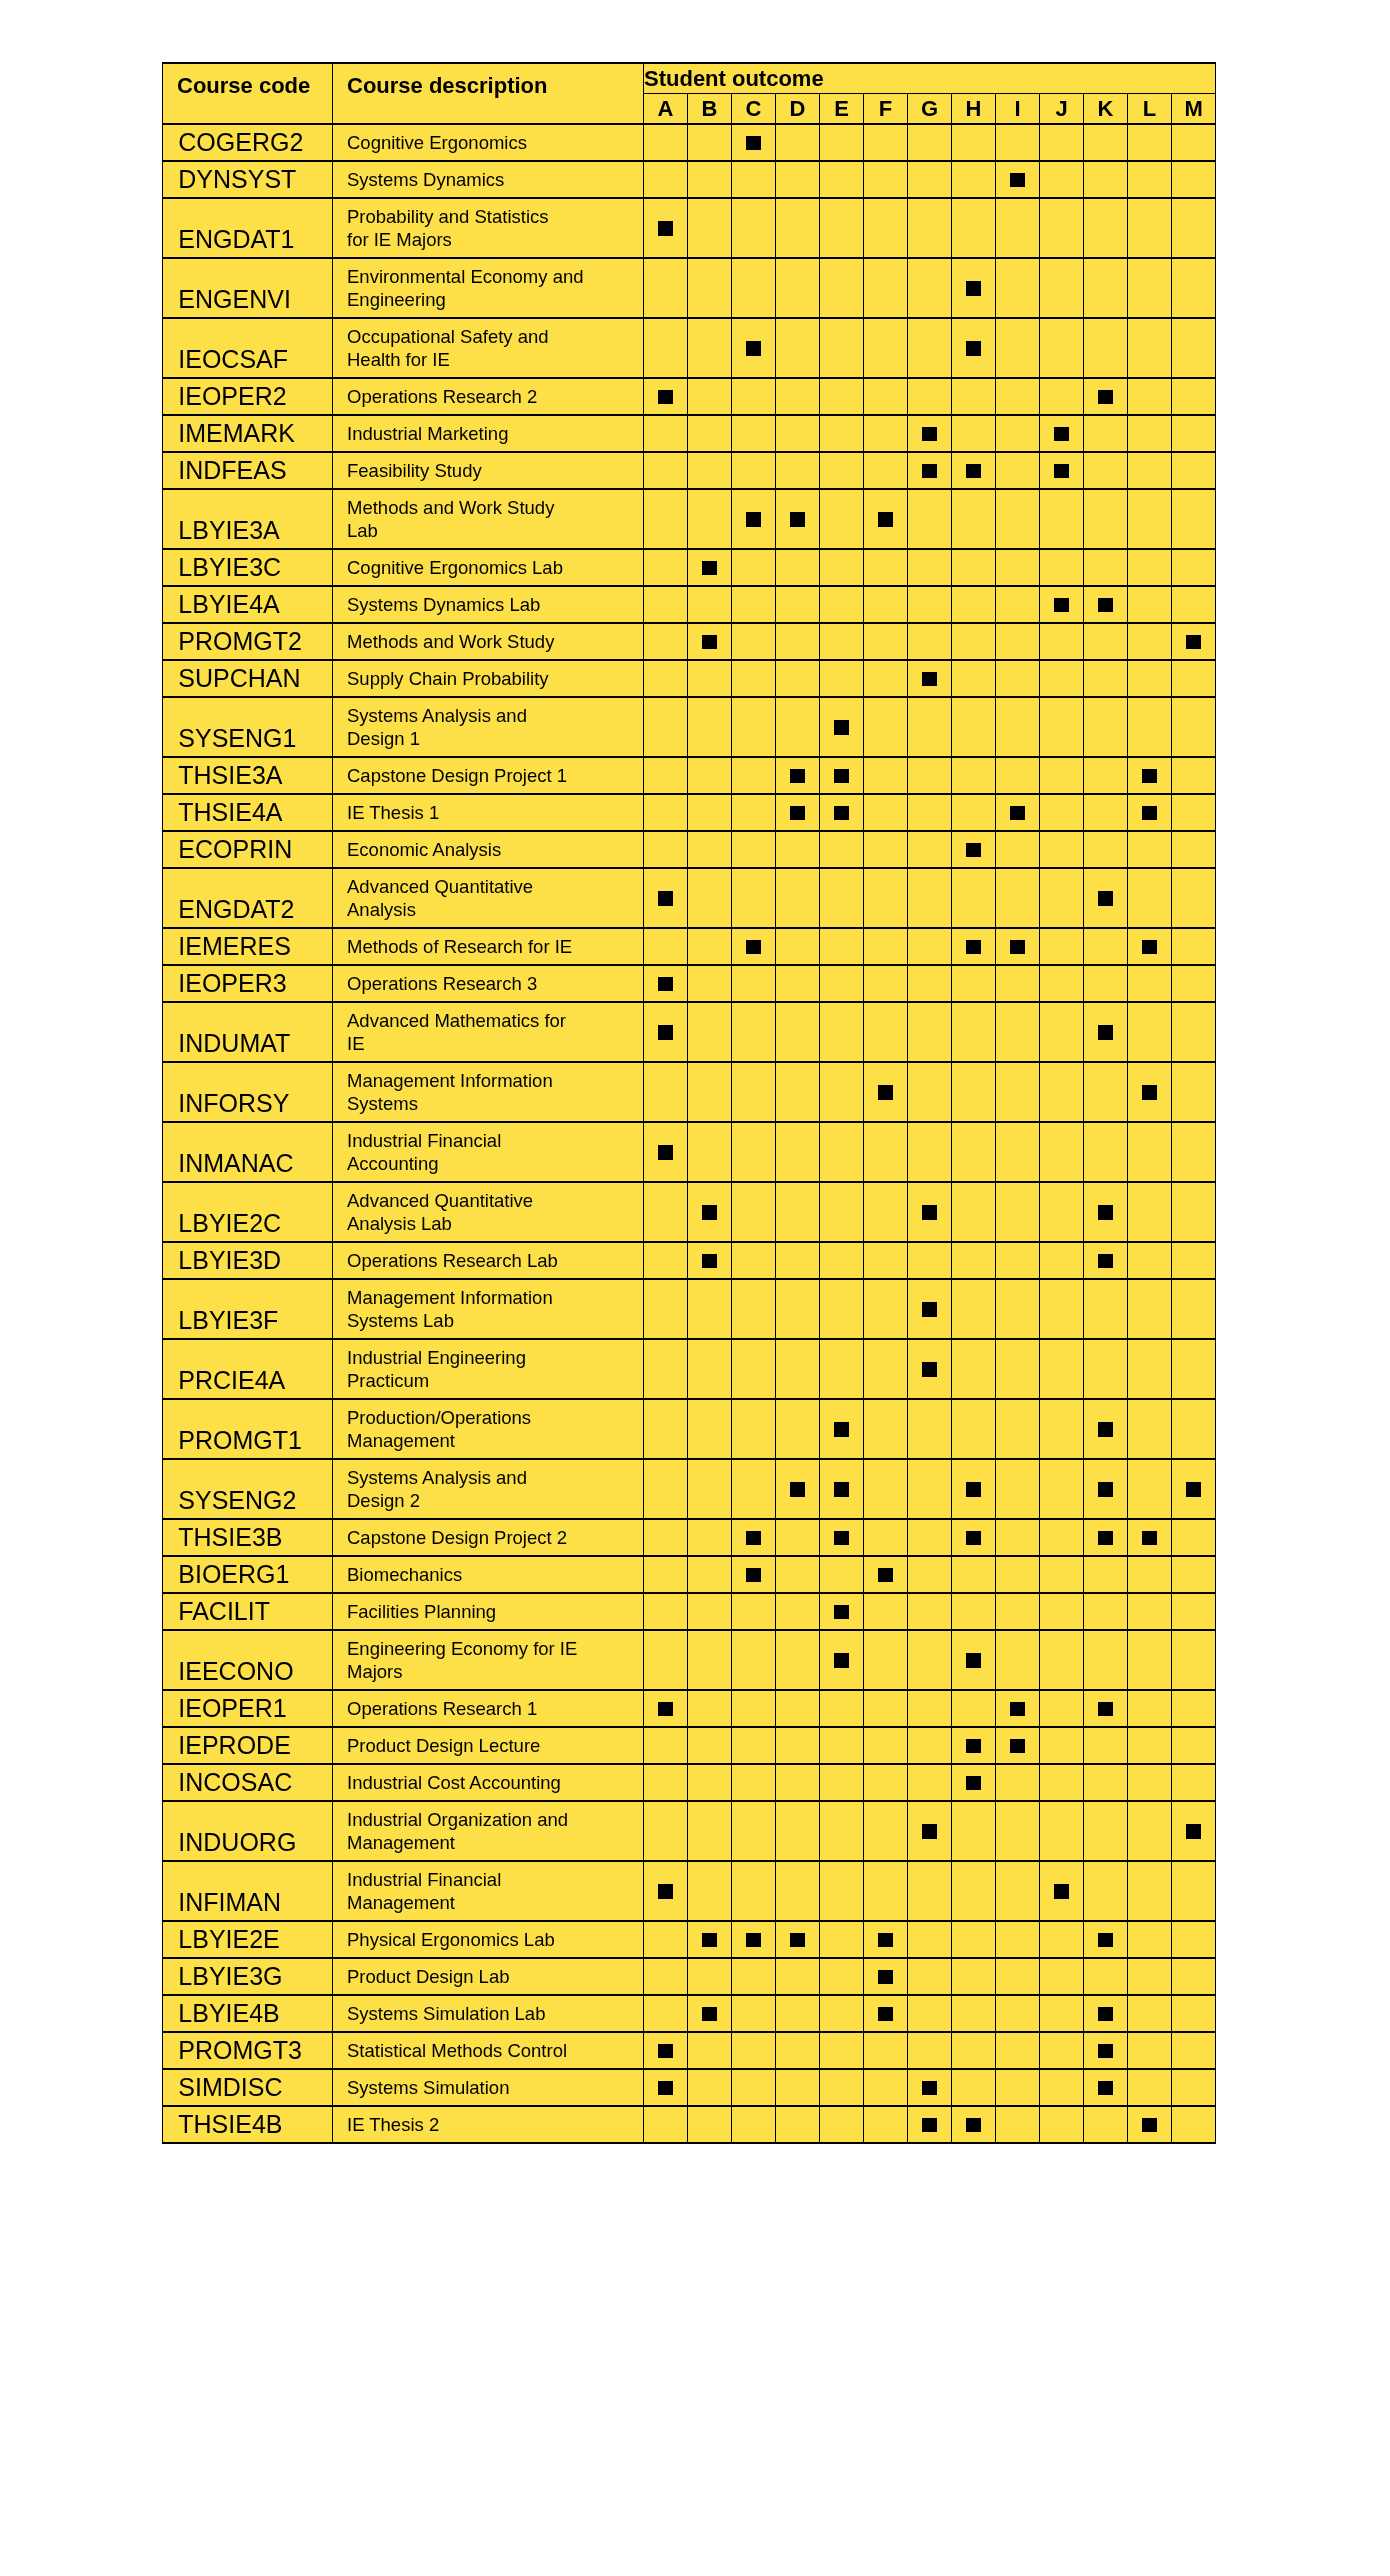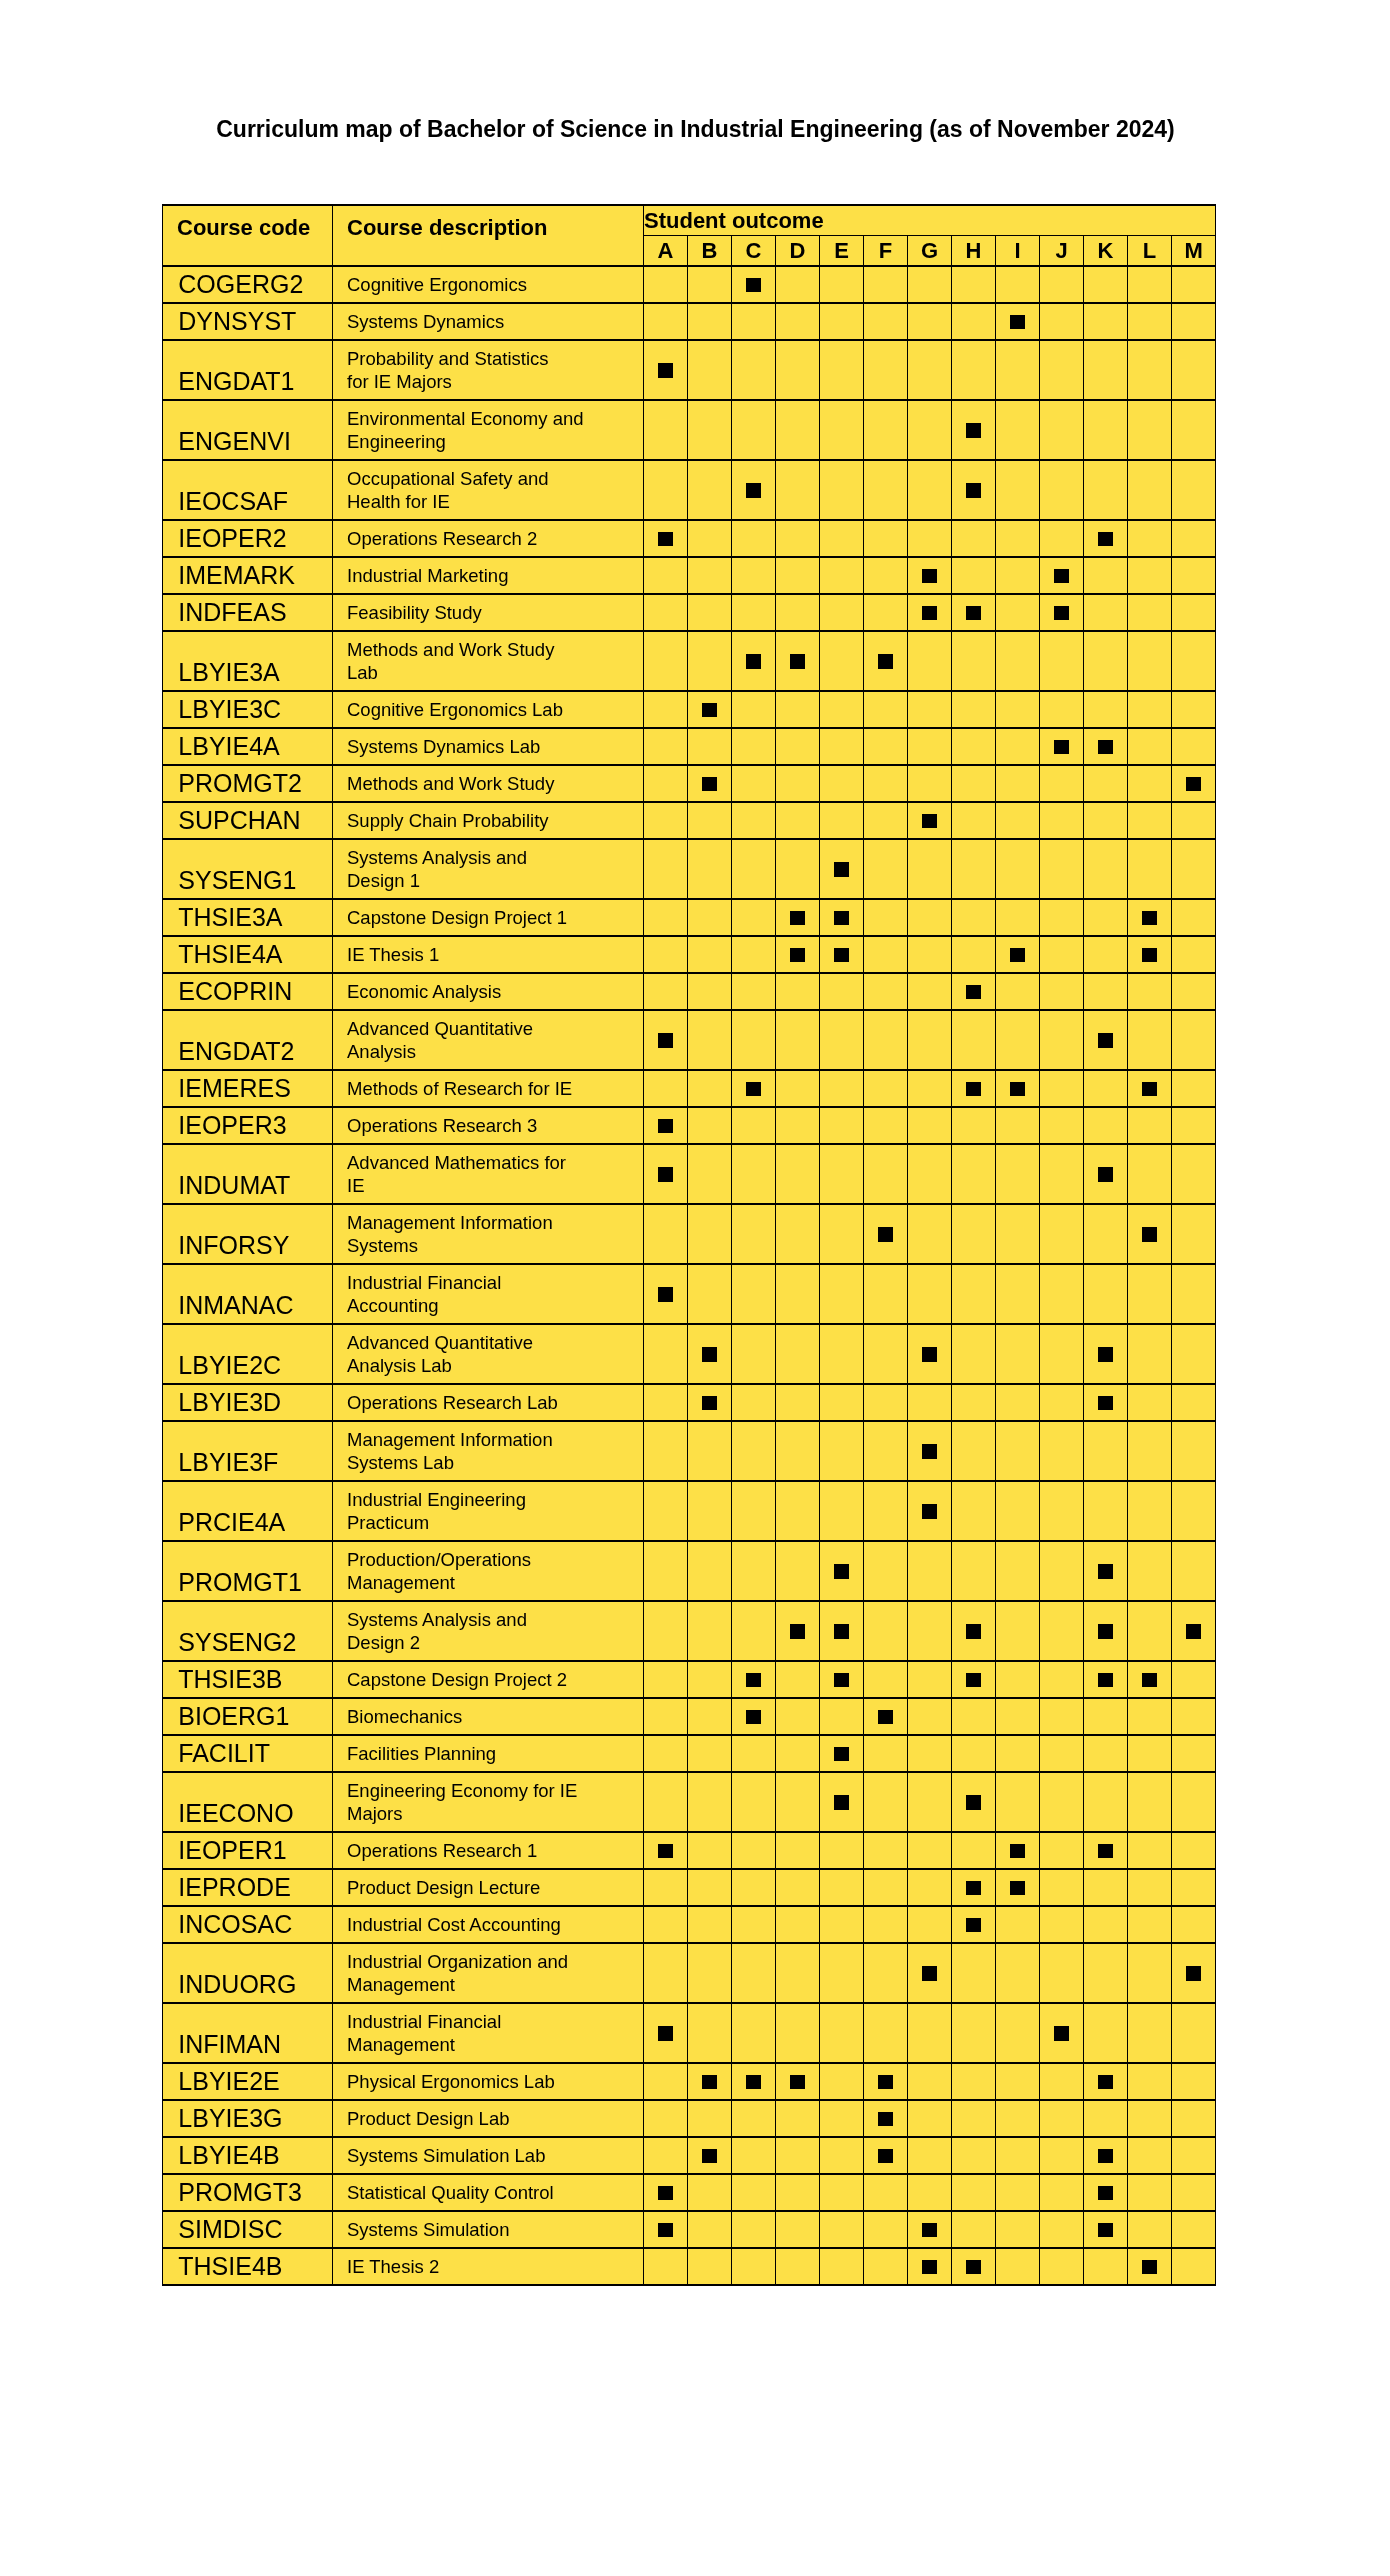--- a/index.html
+++ b/index.html
@@ -91,21 +91,20 @@
     height: 14.7px;
     background: #000;
     vertical-align: middle;
   }
 </style>
 </head>
 <body>
 
 <div class="page">
 
-  <div class="title">Curriculum map of Bachelor of Science in Industrial Engineering (as of November 2024)</div>
 
   <table class="curriculum">
     <colgroup>
       <col class="c-code">
       <col class="c-desc">
       <col class="c-out">
         <col class="c-out">
         <col class="c-out">
         <col class="c-out">
       <col class="c-out">
@@ -850,21 +849,21 @@
           <td class="cell"></td>
           <td class="cell"></td>
           <td class="cell"></td>
           <td class="cell"></td>
           <td class="cell"><span class="mark" style="background: rgb(0, 0, 0);"></span></td>
           <td class="cell"></td>
           <td class="cell"></td>
         </tr>
         <tr>
           <td class="code">PROMGT3</td>
-          <td class="desc">Statistical Quality Control</td>
+          <td class="desc">Statistical Methods Control</td>
           <td class="cell"><span class="mark" style="background: rgb(0, 0, 0);"></span></td>
           <td class="cell"></td>
           <td class="cell"></td>
           <td class="cell"></td>
           <td class="cell"></td>
           <td class="cell"></td>
           <td class="cell"></td>
           <td class="cell"></td>
           <td class="cell"></td>
           <td class="cell"></td>

